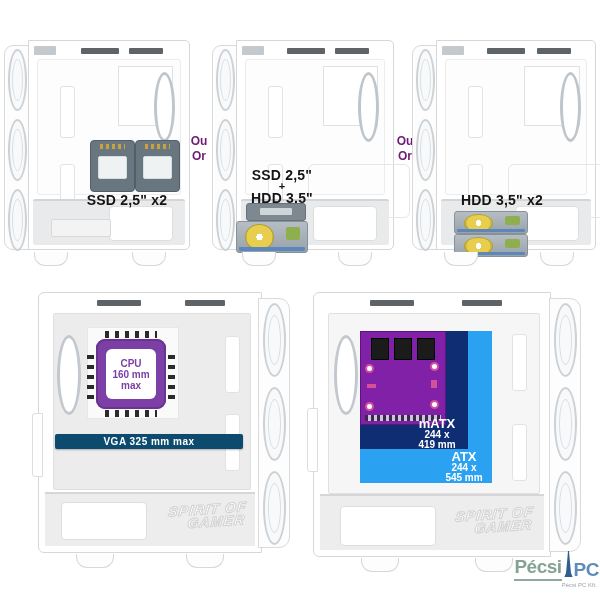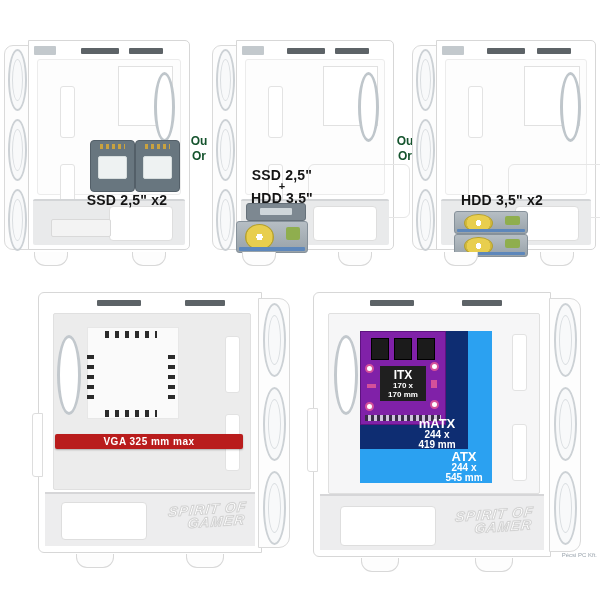--- a/index.html
+++ b/index.html
@@ -43,21 +43,21 @@
   .ssd-top .disp{position:absolute;left:22%;top:25%;width:56%;height:46%;background:#cfd6da;border-radius:1px;}
   .hdd{position:absolute;background:linear-gradient(#b6bec4,#98a2a9);border:1px solid #86919a;border-radius:3px;}
   .hdd .platter{position:absolute;left:12%;top:8%;width:38%;height:80%;border-radius:50%;
                 background:radial-gradient(circle,#ffffff 0 18%,#e8ce4e 18% 72%,#d2b93c 72% 100%);
                 border:1px solid #b4a02d;}
   .hdd .pcb{position:absolute;right:10%;top:18%;width:20%;height:42%;background:#8fae4e;border-radius:2px;}
   .hdd .base{position:absolute;left:3%;right:3%;bottom:4%;height:14%;background:#5d87bb;border-radius:1px;}
 
   
   .cfg-label{position:absolute;color:#141414;font-weight:bold;font-size:14px;text-align:center;letter-spacing:.2px;}
-  .sep{position:absolute;width:34px;text-align:center;color:#14532d;font-weight:bold;font-size:12px;line-height:15px;}
+  .sep{position:absolute;width:34px;text-align:center;color:#701a75;font-weight:bold;font-size:12px;line-height:15px;}
   .plus-line{font-size:11px;line-height:9px;}
 
   
   .bc-body{position:absolute;left:0;top:0;bottom:15px;background:#ffffff;border:1px solid #d7d7d7;
            border-radius:6px 0 0 6px;}
   .bc-front{position:absolute;right:0;top:6px;width:30px;bottom:20px;background:#fdfdfd;
             border:1px solid #dadada;border-radius:0 11px 11px 0;}
   .fanv-lg{position:relative;width:19px;height:70px;margin:4px auto 10px auto;border:2px solid #ccd1d5;
            border-radius:50%;background:#f8f9fa;}
   .fanv-lg::after{content:"";position:absolute;inset:10px 3px;border:1px solid #d9dde0;border-radius:50%;}
@@ -77,21 +77,21 @@
 
   
   .cpu-chip{position:absolute;background:#7b3fa6;border-radius:9px;box-shadow:inset 0 0 0 2px #69338f;}
   .cpu-inner{position:absolute;inset:10px;background:#ffffff;border-radius:6px;display:flex;flex-direction:column;
              align-items:center;justify-content:center;color:#7b3fa6;font-weight:bold;font-size:10px;
              line-height:11px;text-align:center;}
   .pins-h{position:absolute;height:7px;background:repeating-linear-gradient(90deg,#2b2b2b 0 4px,transparent 4px 10px);}
   .pins-v{position:absolute;width:7px;background:repeating-linear-gradient(0deg,#2b2b2b 0 4px,transparent 4px 10px);}
 
   
-  .vga-bar{position:absolute;background:#b91c1c;border-radius:2px;color:#fff;font-weight:bold;font-size:10px;
+  .vga-bar{position:absolute;background:#0c4a6e;border-radius:2px;color:#fff;font-weight:bold;font-size:10px;
            text-align:center;letter-spacing:.5px;box-shadow:0 1px 2px rgba(0,0,0,.28);}
 
   
   .mb-atx{position:absolute;background:#2ba1f1;}
   .mb-matx{position:absolute;background:#0e2d72;}
   .mb-itx{position:absolute;background:#8021a8;border:1px solid #5e1380;}
   .chip{position:absolute;width:16px;height:20px;background:#1b1b1b;border:1px solid #000;}
   .hole{position:absolute;width:9px;height:9px;border-radius:50%;background:#fff;border:2px solid #d4509a;box-sizing:border-box;}
   .itx-bit{position:absolute;background:#d4509a;}
   .itx-label{position:absolute;background:#1f1f1f;color:#fff;text-align:center;font-weight:bold;padding:3px 0 2px 0;}
@@ -244,20 +244,27 @@
         <div class="patch" style="left:33px;top:13px;width:90px;height:90px;"></div>
         <div class="vslot" style="right:10px;top:22px;"></div>
         <div class="vslot" style="right:10px;top:100px;"></div>
       </div>
       <div class="rear-fan-lg" style="left:18px;top:42px;"></div>
 
       <div class="pins-h" style="left:66px;top:38px;width:52px;"></div>
       <div class="pins-h" style="left:66px;top:117px;width:52px;"></div>
       <div class="pins-v" style="left:48px;top:56px;height:50px;"></div>
       <div class="pins-v" style="left:129px;top:56px;height:50px;"></div>
+      <div class="cpu-chip" style="left:57px;top:46px;width:70px;height:70px;">
+        <div class="cpu-inner">
+          <div>CPU</div>
+          <div>160 mm</div>
+          <div>max</div>
+        </div>
+      </div>
 
       <div class="vga-bar" style="left:16px;top:141px;width:188px;height:15px;line-height:15px;">VGA 325 mm max</div>
       <div class="bc-shroud" style="height:52px;">
         <div class="bc-cut" style="left:16px;top:8px;width:84px;height:36px;"></div>
         <div class="wm" style="right:10px;top:9px;">
           <div>SPIRIT OF</div>
           <div>GAMER</div>
         </div>
       </div>
     </div>
@@ -288,25 +295,20 @@
       <div class="mb-itx" style="left:46px;top:38px;width:84px;height:92px;">
         <div class="chip" style="left:10px;top:6px;"></div>
         <div class="chip" style="left:33px;top:6px;"></div>
         <div class="chip" style="left:56px;top:6px;"></div>
         <div class="hole" style="left:4px;top:32px;"></div>
         <div class="hole" style="right:6px;top:30px;"></div>
         <div class="hole" style="left:4px;top:70px;"></div>
         <div class="hole" style="right:6px;top:68px;"></div>
         <div class="itx-bit" style="left:6px;top:52px;width:9px;height:4px;"></div>
         <div class="itx-bit" style="right:8px;top:48px;width:6px;height:8px;"></div>
-        <div class="itx-label" style="left:19px;top:34px;width:46px;">
-          <div class="l1">ITX</div>
-          <div class="l2">170 x</div>
-          <div class="l2">170 mm</div>
-        </div>
         <div class="itx-conn"></div>
       </div>
 
       <div class="mb-label" style="left:92px;top:124px;width:62px;">
         <div class="l1">mATX</div>
         <div class="l2">244 x</div>
         <div class="l2">419 mm</div>
       </div>
 
       <div class="mb-label" style="left:122px;top:157px;width:56px;">
@@ -325,16 +327,25 @@
     <div class="bc-front">
       <div class="fanv-lg"></div>
       <div class="fanv-lg"></div>
       <div class="fanv-lg"></div>
     </div>
     <div class="foot" style="left:48px;width:36px;"></div>
     <div class="foot" style="left:162px;width:36px;"></div>
   </div>
 
   <div class="logo">
+    <div class="logo-main">
+      <span class="logo-pecsi">Pécsi</span>
+      <span class="logo-tower">
+        <svg width="9" height="26" viewBox="0 0 9 26">
+            <path d="M4 0 L5 0 L5.6 7 L7 22 L8.6 26 L0.4 26 L2 22 L3.4 7 Z" fill="#2f5f8f"></path>
+          </svg>
+      </span>
+      <span class="logo-pc">PC</span>
+    </div>
     <div class="logo-sub">Pécsi PC Kft.</div>
   </div>
 
 </div>
 
 </body></html>

